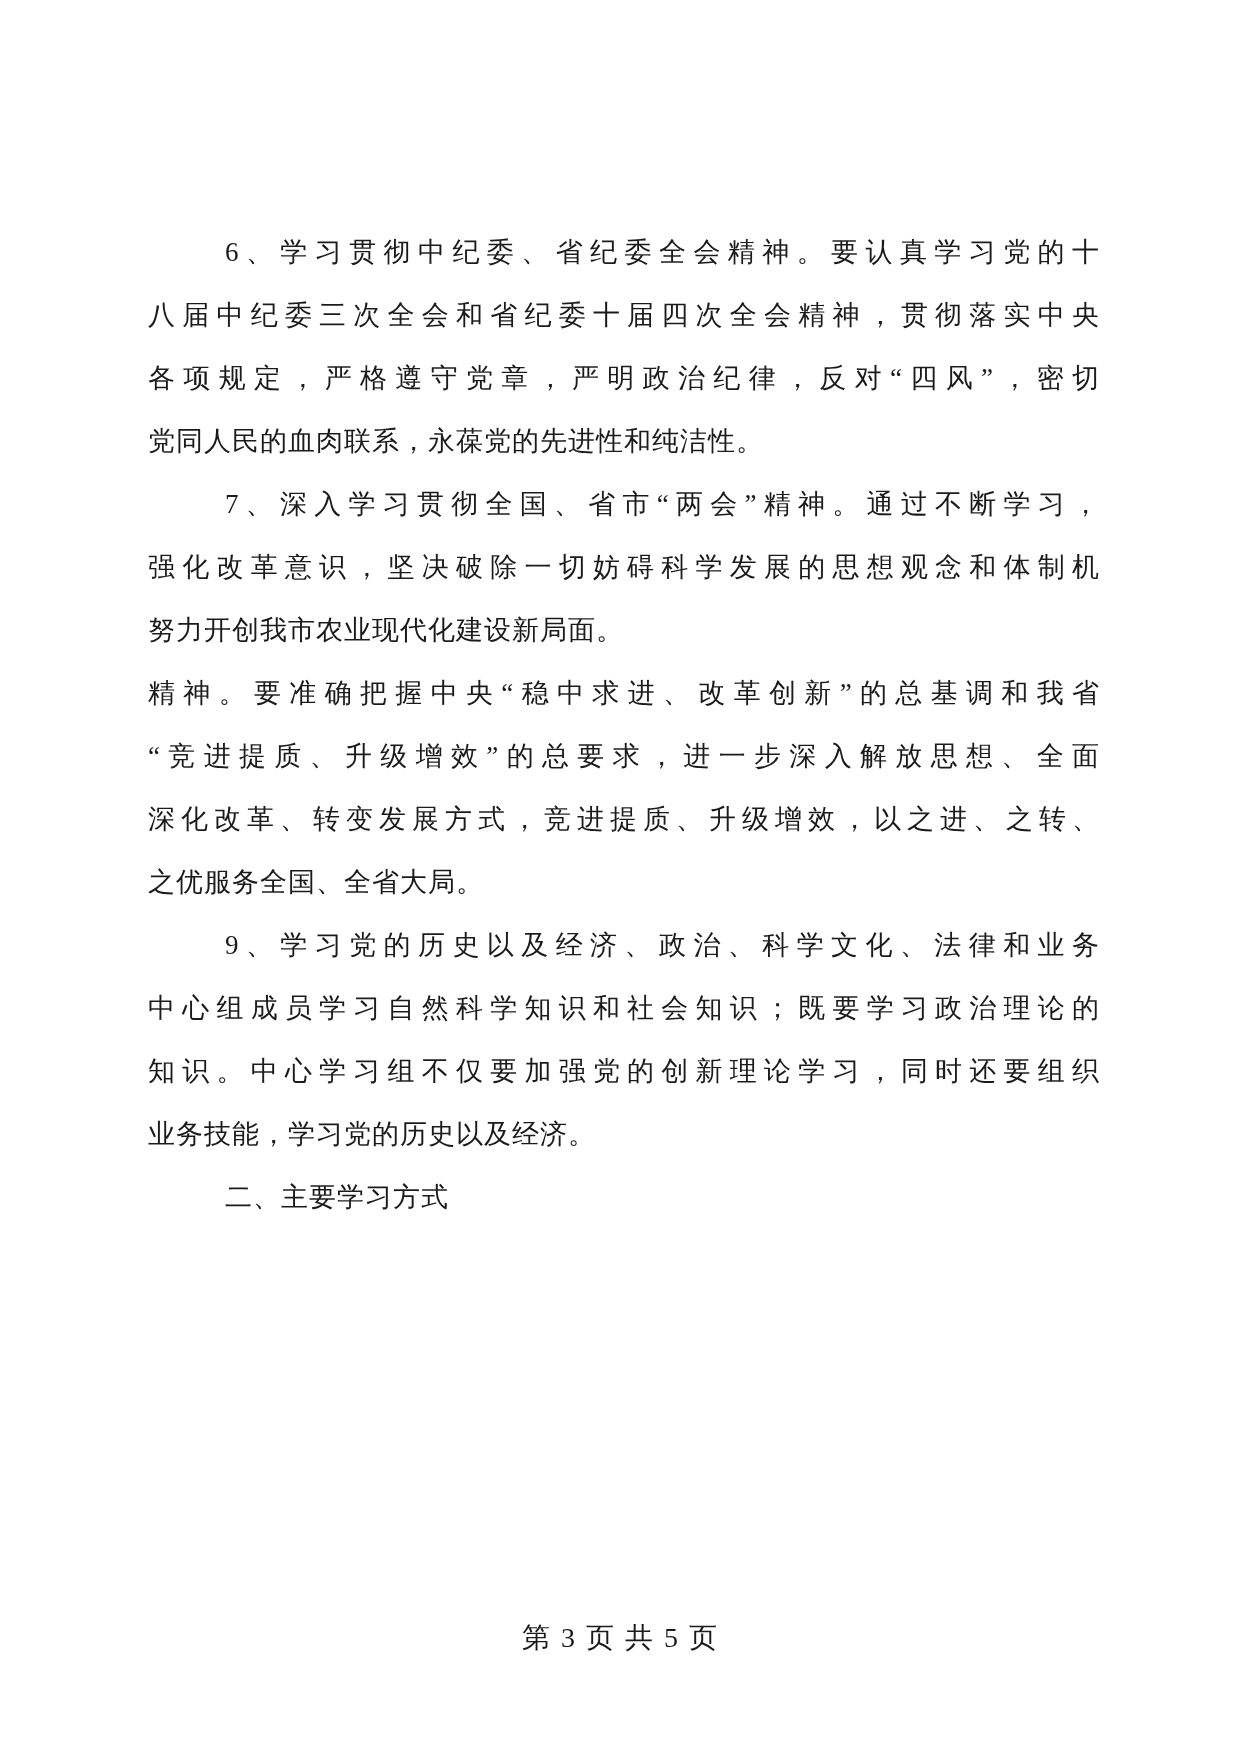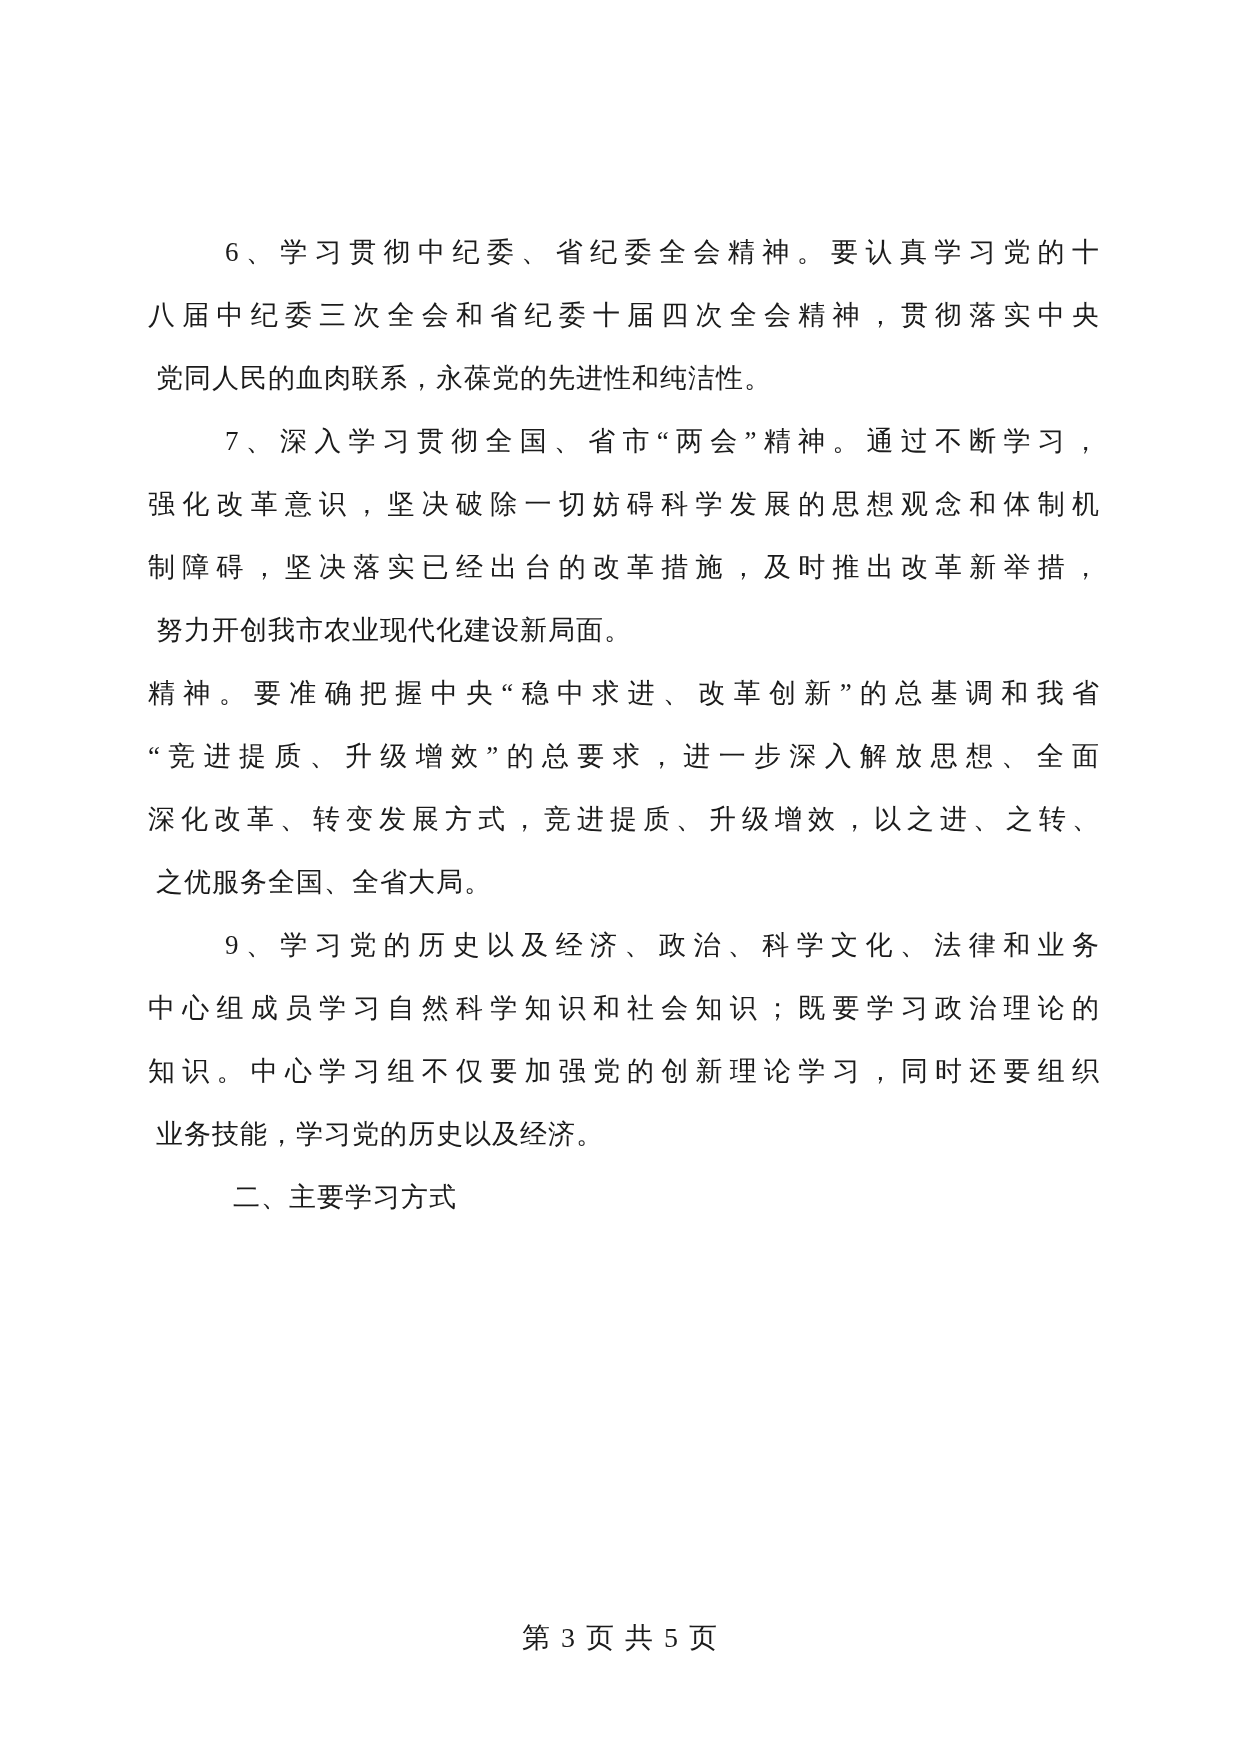--- a/index.html
+++ b/index.html
@@ -31,21 +31,20 @@
     overflow: hidden;
     text-align: justify;
     text-align-last: justify;
     text-justify: inter-character;
   }
   .line.indent {
     text-indent: 77px;
   }
   .line.last {
     text-align-last: left;
-    margin-left: 8px;
   }
   .page-footer {
     position: absolute;
     top: 1618px;
     left: 0;
     width: 100%;
     box-sizing: border-box;
     text-align: center;
     font-size: 28px;
     line-height: 40px;
@@ -54,26 +53,26 @@
   }
 </style>
 </head>
 <body>
 
 <div class="page">
   <main class="content">
       <section>
         <div class="line indent">6、学习贯彻中纪委、省纪委全会精神。要认真学习党的十</div>
         <div class="line">八届中纪委三次全会和省纪委十届四次全会精神，贯彻落实中央</div>
+        <div class="line">各项规定，严格遵守党章，严明政治纪律，反对“四风”，密切</div>
         <div class="line last">党同人民的血肉联系，永葆党的先进性和纯洁性。</div>
       </section>
       <section>
         <div class="line indent">7、深入学习贯彻全国、省市“两会”精神。通过不断学习，</div>
         <div class="line">强化改革意识，坚决破除一切妨碍科学发展的思想观念和体制机</div>
-        <div class="line">制障碍，坚决落实已经出台的改革措施，及时推出改革新举措，</div>
         <div class="line last">努力开创我市农业现代化建设新局面。</div>
       </section>
       <section>
         <div class="line">精神。要准确把握中央“稳中求进、改革创新”的总基调和我省</div>
         <div class="line">“竞进提质、升级增效”的总要求，进一步深入解放思想、全面</div>
         <div class="line">深化改革、转变发展方式，竞进提质、升级增效，以之进、之转、</div>
         <div class="line last">之优服务全国、全省大局。</div>
       </section>
       <section>
         <div class="line indent">9、学习党的历史以及经济、政治、科学文化、法律和业务</div>

